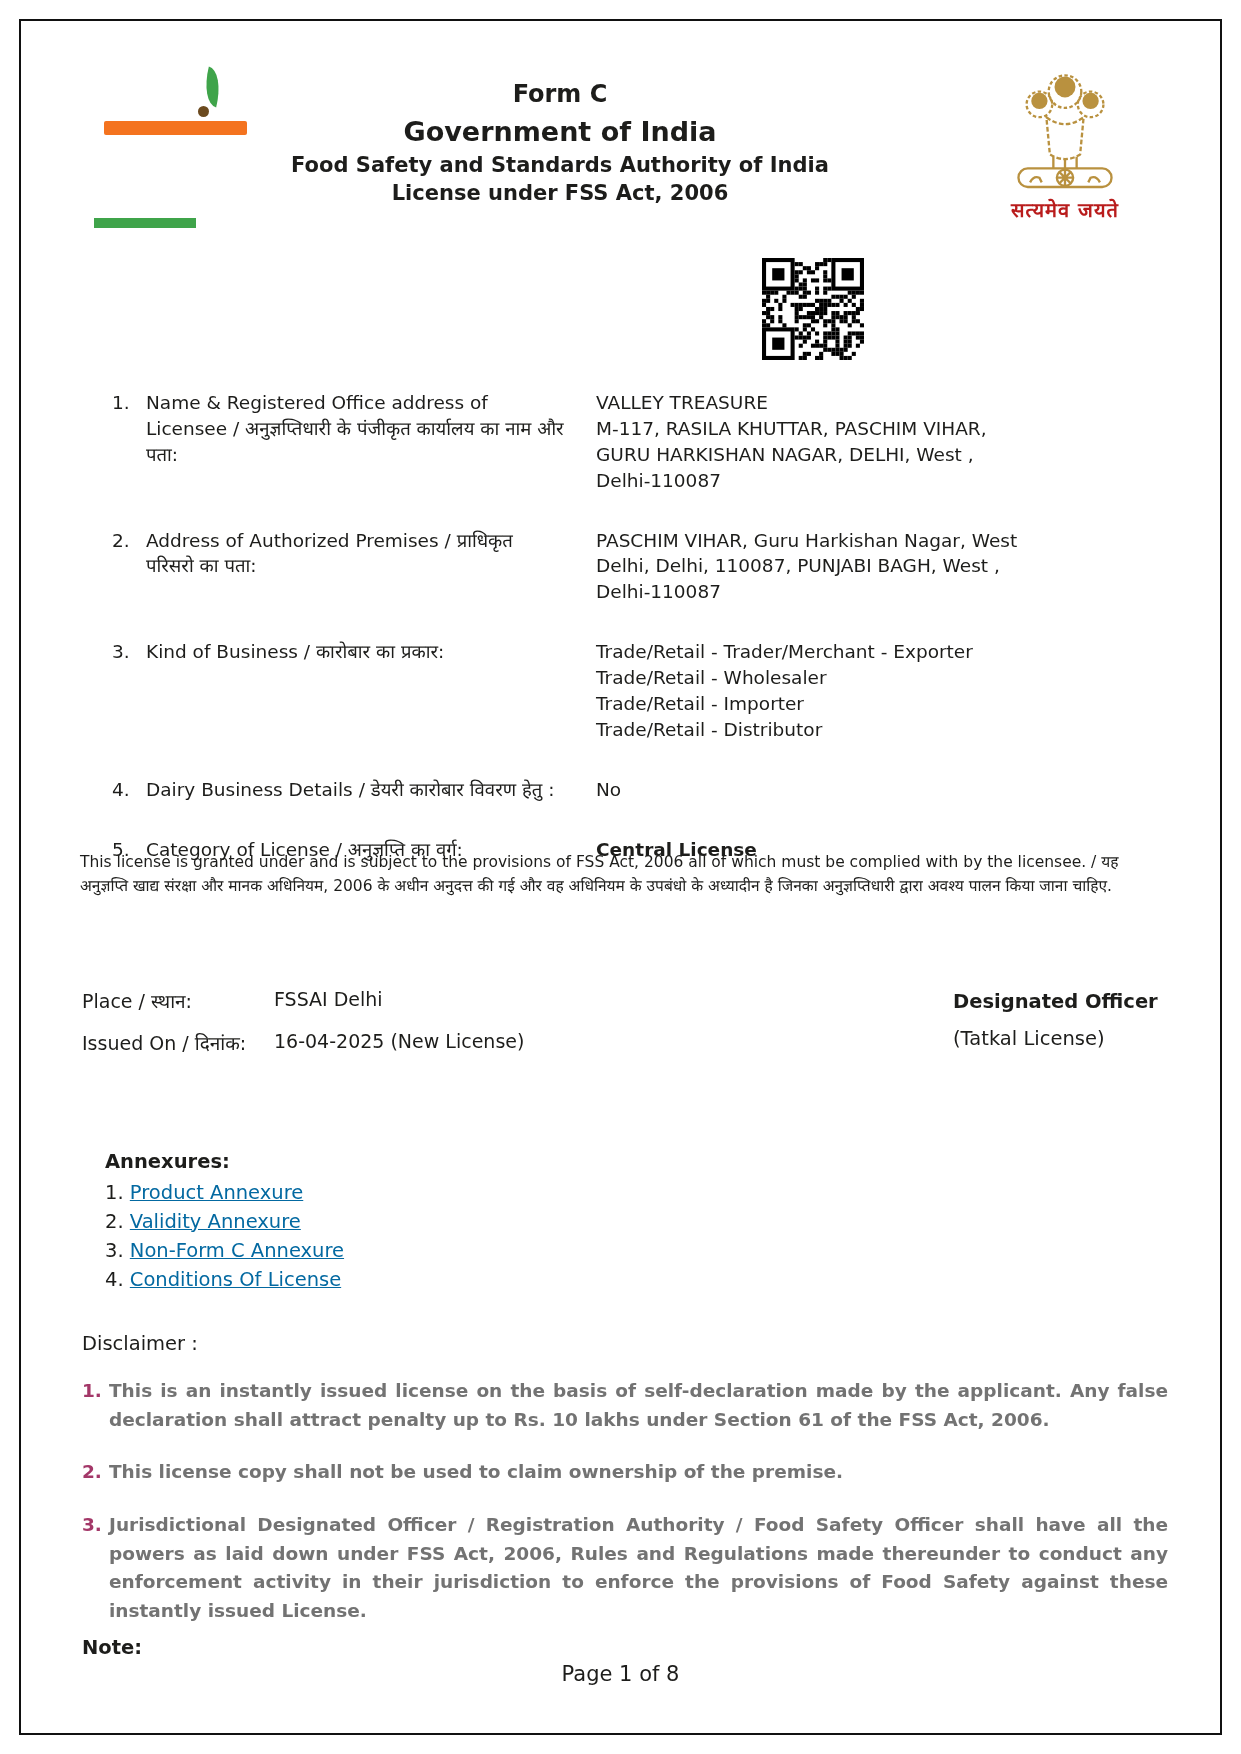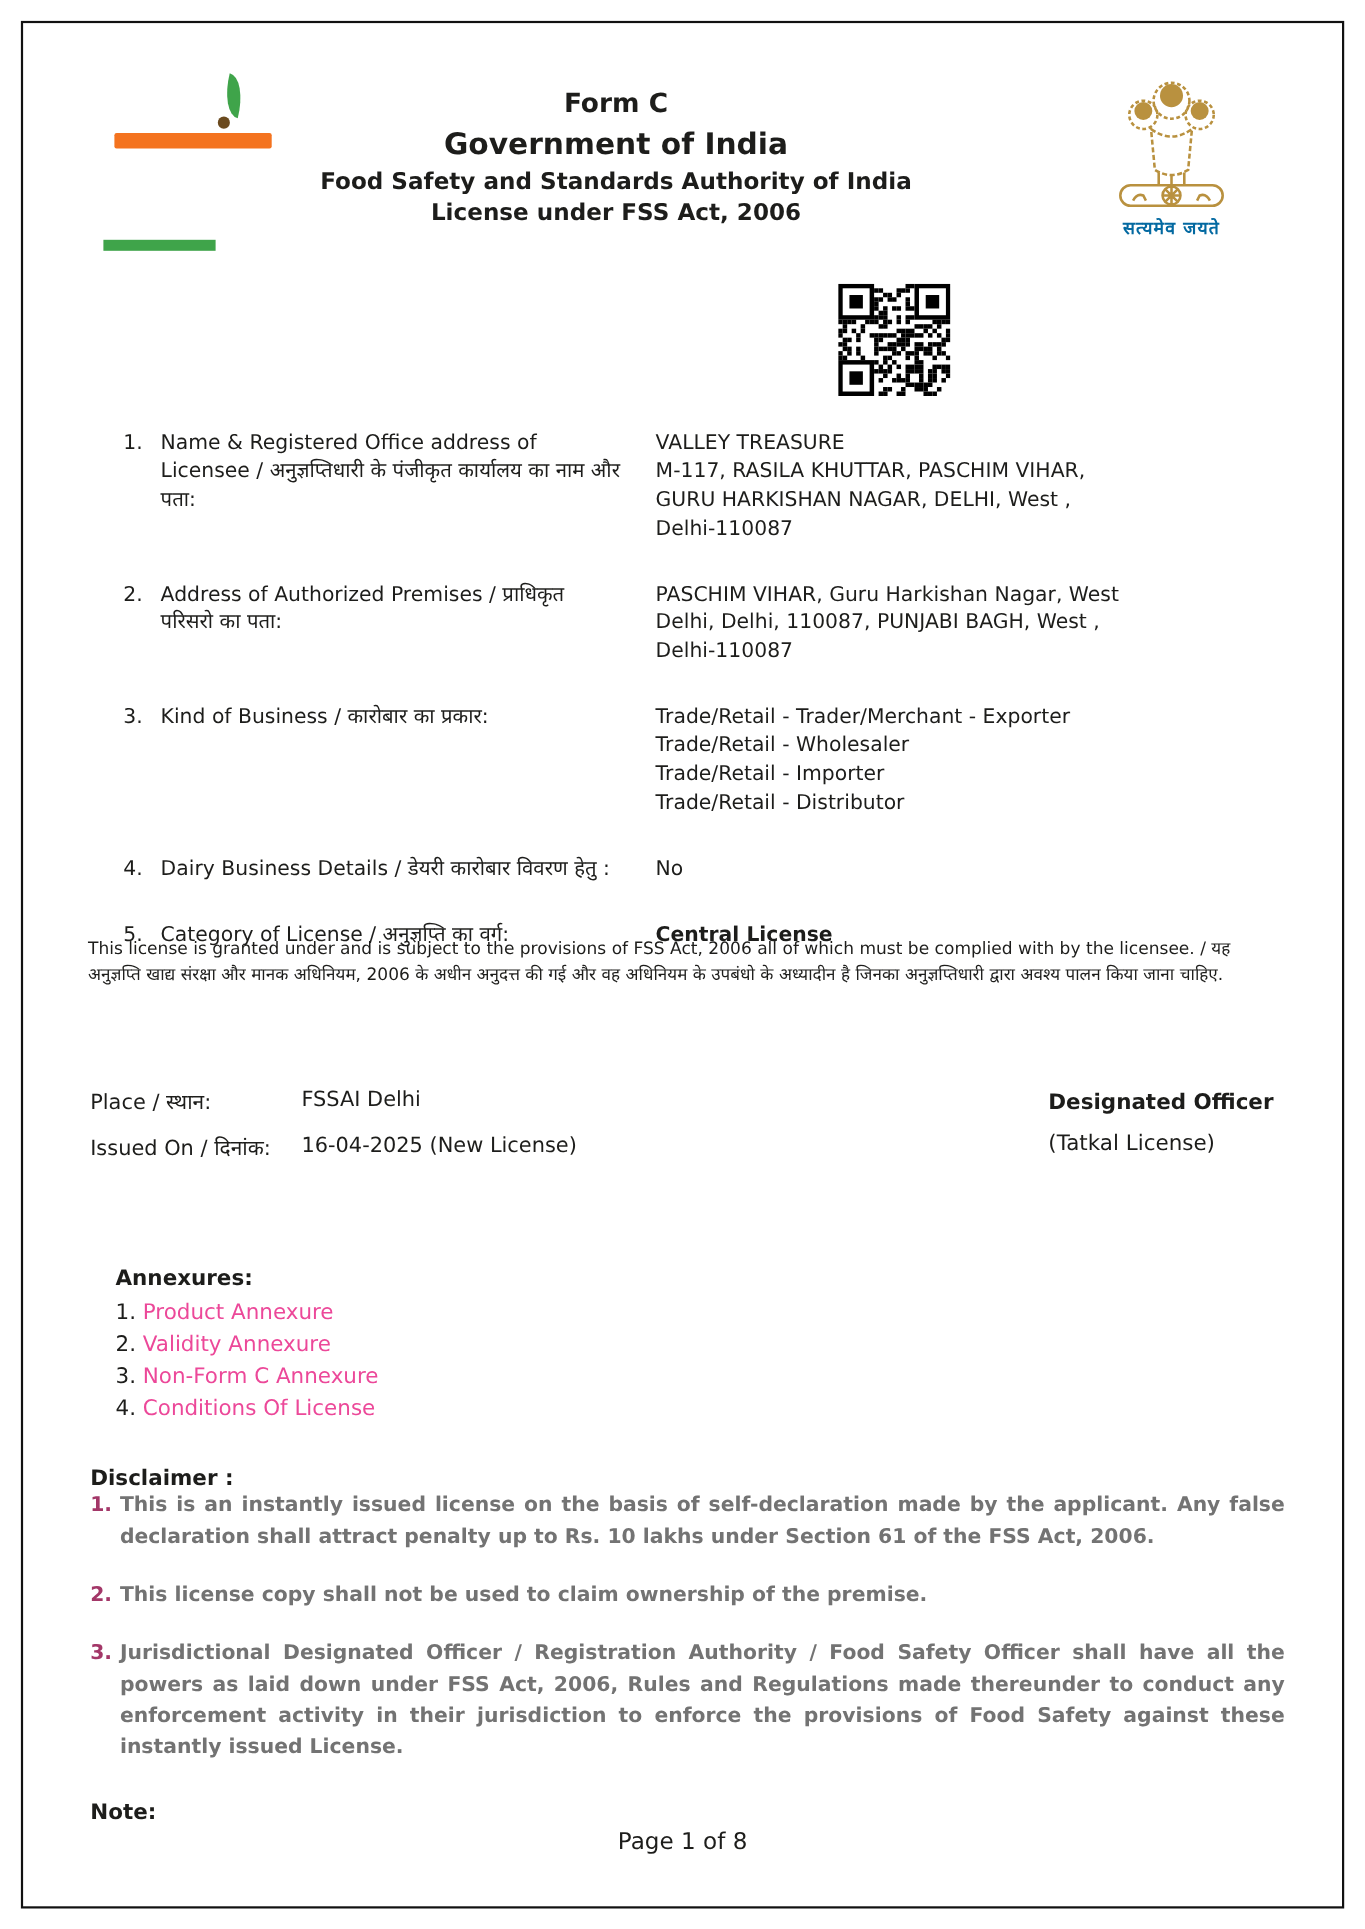--- a/index.html
+++ b/index.html
@@ -29,21 +29,21 @@
   
   .title-block { position:absolute; left:275px; top:80px; width:570px; text-align:center; }
   .t-form { font-size:24px; font-weight:bold; margin-bottom:8px; }
   .t-gov { font-size:27px; font-weight:bold; margin-bottom:6px; }
   .t-auth { font-size:21px; font-weight:bold; margin-bottom:4px; }
   .t-lic { font-size:21px; font-weight:bold; }
 
   
   .emblem { position:absolute; left:980px; top:66px; width:170px; text-align:center; }
   .emblem svg { display:block; margin:0 auto; }
-  .emblem-motto { font-size:16px; color:#0369a1; font-weight:bold; margin-top:2px;
+  .emblem-motto { font-size:20px; color:#b91c1c; font-weight:bold; margin-top:2px;
     letter-spacing:1px; }
 
   
   .license-row { position:absolute; left:253px; top:270px; font-size:19.5px; }
   .license-row .lbl { font-weight:normal; }
   .license-row .val { font-weight:bold; margin-left:22px; letter-spacing:0.5px; }
   .qr { position:absolute; left:762px; top:258px; width:102px; height:102px; }
 
   
   .fields { position:absolute; left:112px; top:390px; width:1056px; font-size:18.5px; }
@@ -62,25 +62,25 @@
   .issue-row { display:flex; margin-bottom:16px; }
   .issue-lbl { width:192px; }
   .issue-val { }
   .officer { position:absolute; left:953px; top:990px; font-size:19.5px; }
   .officer .desig { font-weight:bold; margin-bottom:14px;text-align:center; }
 
   
   .annex { position:absolute; left:105px; top:1150px; font-size:19.5px; }
   .annex-title { font-weight:bold; margin-bottom:6px; }
   .annex-item { line-height:1.48; }
-  .annex-item a { color:#ec4899; cursor:pointer; }
+  .annex-item a { color:#0369a1; text-decoration:underline; cursor:pointer; }
 
   
   .disclaimer { position:absolute; left:82px; top:1332px; width:1086px; }
-  .disc-title { font-size:19.5px; font-weight:bold; }
+  .disc-title { font-size:19.5px; font-weight:normal; margin-bottom:22px; }
   .disc-item { display:flex; margin-bottom:24px; }
   .disc-num { width:27px; flex:none; font-size:18.5px; font-weight:bold; color:#a33768;
     line-height:1.55; }
   .disc-text { font-size:18.5px; font-weight:bold; color:#737373; text-align:justify;
     line-height:1.55; }
   .note-label { position:absolute; left:82px; top:1636px; font-size:19.5px; font-weight:bold; }
 
   
   .footer { position:absolute; left:0; top:1662px; width:100%; text-align:center;
     font-size:21px; }

